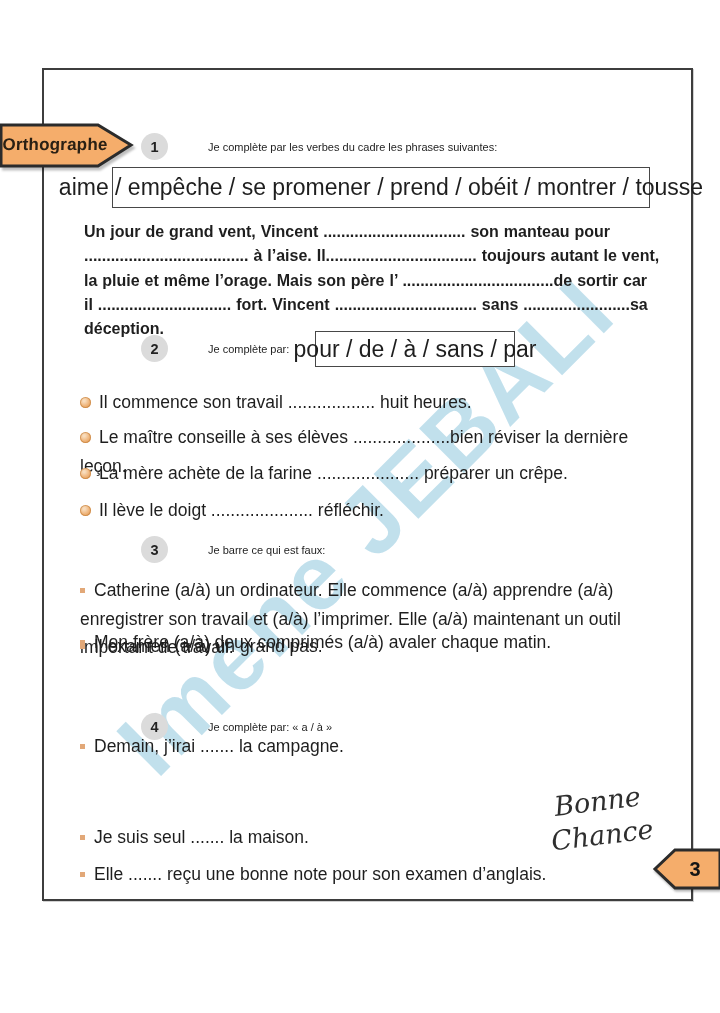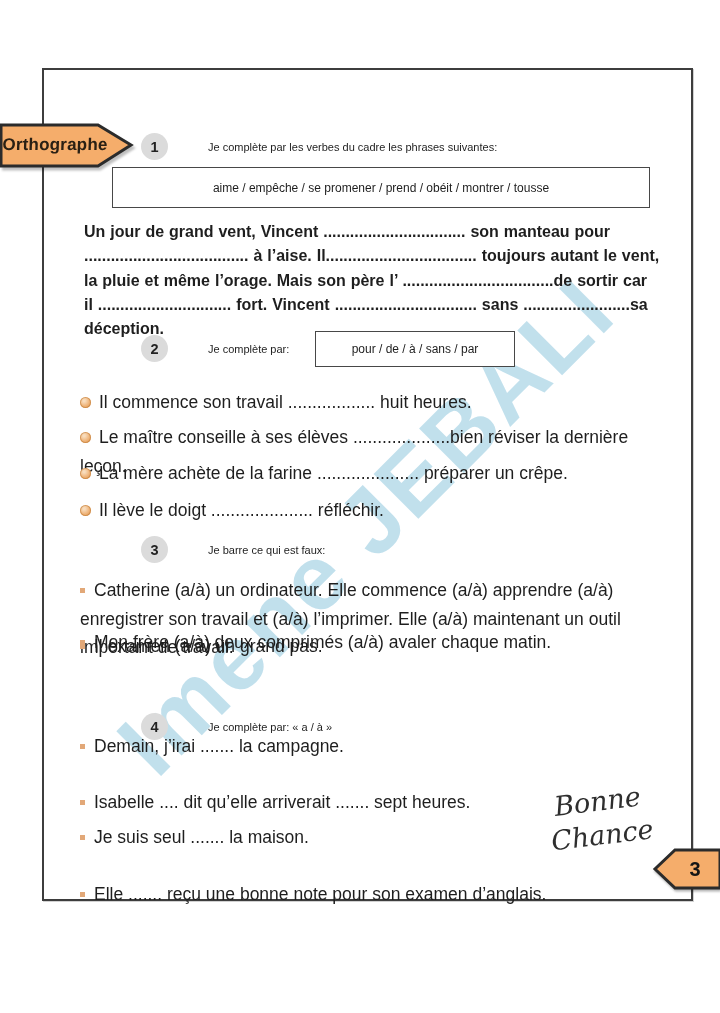--- a/index.html
+++ b/index.html
@@ -22,21 +22,21 @@
   
   .ex-header{position:absolute;left:141px;display:flex;align-items:center;gap:12px;}
   .badge{
     width:27px;height:27px;border-radius:50%;background:#dbdbdb;flex:0 0 27px;
     display:flex;align-items:center;justify-content:center;font-weight:bold;font-size:14.5px;color:#222;
   }
   .ex-title{font-size:11px;white-space:nowrap;margin-left:28px;}
   
   .wordbank{
     position:absolute;border:1.6px solid #474747;background:#fff;
-    display:flex;align-items:center;justify-content:center;font-size:12px;white-space:nowrap;
+    display:flex;align-items:center;justify-content:center;font-size:23px;white-space:nowrap;
   }
   .wb1{left:112px;top:167px;width:536px;height:39px;}
   .wb2{left:315px;top:331px;width:198px;height:34px;}
   
   .para{position:absolute;left:84px;top:220px;width:576px;font-size:16px;line-height:24.3px;text-align:left;word-spacing:0.5px;font-weight:bold;}
   .item{position:absolute;left:80px;width:584px;font-size:17.5px;line-height:28.5px;}
   .bullet-flower{
     display:inline-block;width:11px;height:11px;border-radius:50%;margin-right:8px;
     background:radial-gradient(circle at 38% 34%, #f8dcbc 10%, #eeb277 55%, #dd9550 90%);
     box-shadow:inset 0 0 0 1px rgba(190,120,50,0.55);
@@ -120,27 +120,24 @@
     <span class="bullet-sq"></span><span>Mon frère (a/à) deux comprimés (a/à) avaler chaque matin.</span>
   </div>
 
   <div class="ex-header" style="top:713px;">
     <span class="badge">4</span>
     <span class="ex-title">Je complète par: « a / à »</span>
   </div>
   <div class="item" style="top:732px;">
     <span class="bullet-sq"></span><span>Demain, j’irai ....... la campagne.</span>
   </div>
-  <div class="item" style="top:788px;">
-    <span class="bullet-sq"></span><span>Isabelle .... dit qu’elle arriverait ....... sept heures.</span>
-  </div>
   <div class="item" style="top:823px;">
     <span class="bullet-sq"></span><span>Je suis seul ....... la maison.</span>
   </div>
-  <div class="item" style="top:860px;margin-top:20px;">
+  <div class="item" style="top:860px;">
     <span class="bullet-sq"></span><span>Elle ....... reçu une bonne note pour son examen d’anglais.</span>
   </div>
 
   <div class="signature">
     <div>Bonne</div>
     <div class="sig-line2">Chance</div>
   </div>
 
   <div class="page-num">
     <svg width="68" height="44" viewBox="0 0 68 44">

